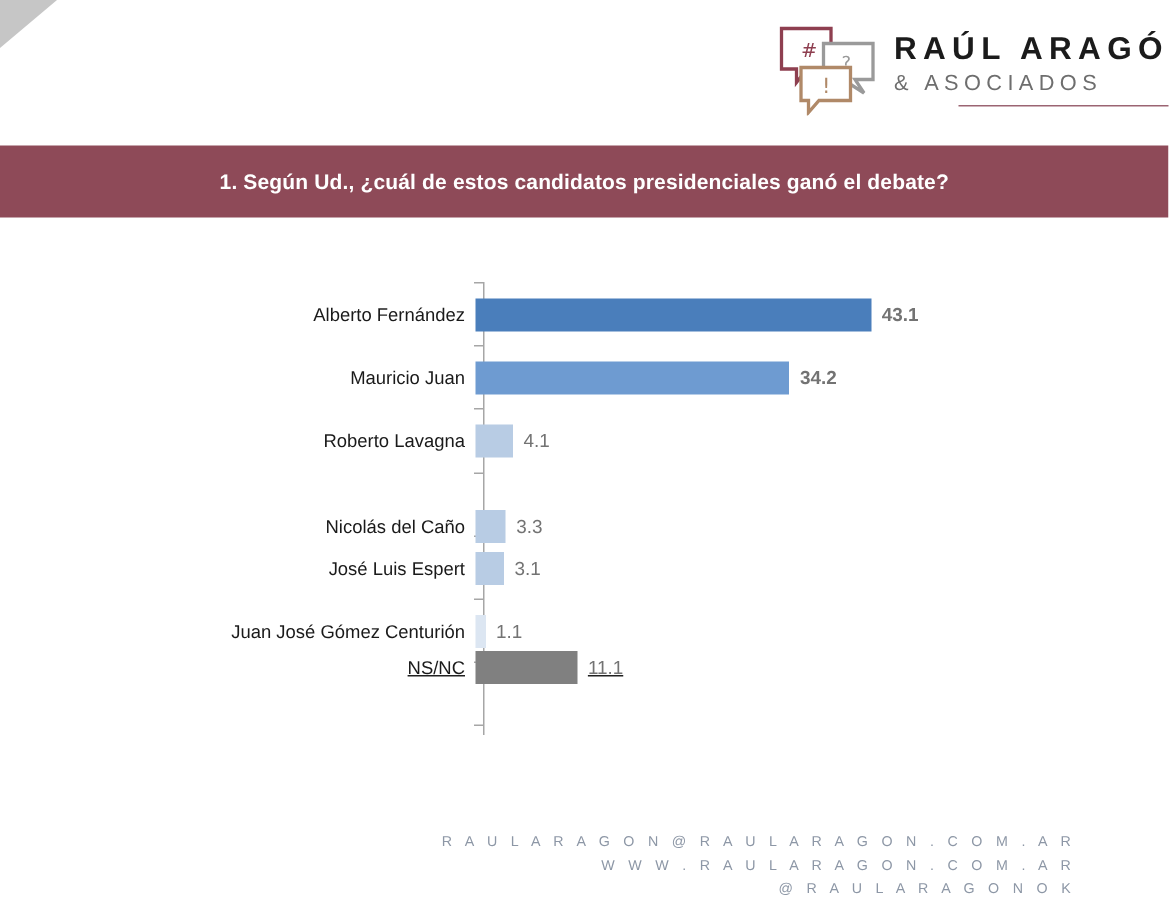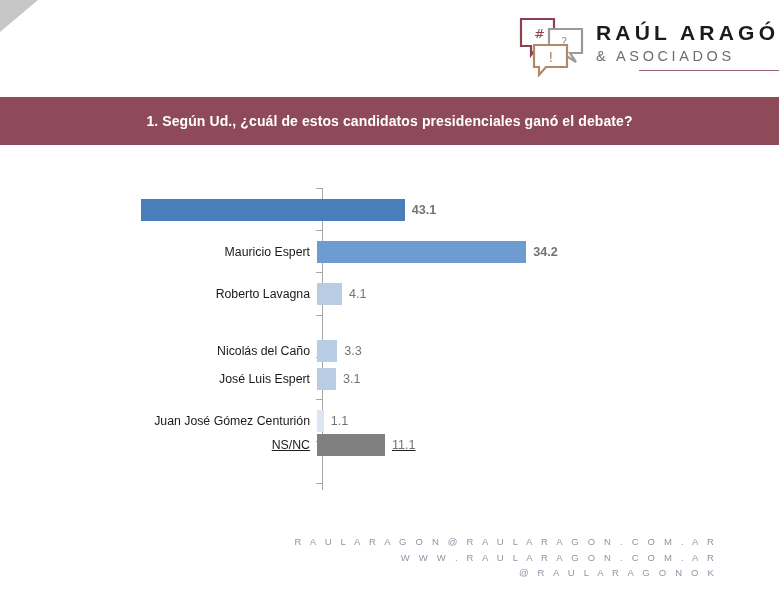--- a/index.html
+++ b/index.html
@@ -154,21 +154,21 @@
     font-size: 12.6px;
     color: #737373;
     margin-left: 7px;
     white-space: nowrap;
   }
   .bar-value.bold { font-weight: bold; }
 
   
   .footer {
     position: absolute;
-    top: 534px;
+    top: 554px;
     left: 0;
     width: 779px;
     text-align: right;
     padding-right: 62px;
     box-sizing: border-box;
   }
   .footer div {
     font-size: 9.5px;
     letter-spacing: 3.2px;
     color: #8d97a6;
@@ -211,27 +211,28 @@
         <div class="tick" style="top: 42.2px;"></div>
         <div class="tick" style="top: 84.4px;"></div>
         <div class="tick" style="top: 126.6px;"></div>
         <div class="tick" style="top: 168.8px;"></div>
         <div class="tick" style="top: 211px;"></div>
         <div class="tick" style="top: 253.2px;"></div>
         <div class="tick" style="top: 295.4px;"></div>
       </div>
     <div id="rows">
         <div class="row" style="top: 11px;">
+          <div class="row-label">Alberto Fernández</div>
           <div class="bar-wrap">
             <div class="bar" style="width: 263.772px; background: rgb(74, 126, 187);"></div>
             <div class="bar-value bold">43.1</div>
           </div>
         </div>
         <div class="row" style="top: 53.2px;">
-          <div class="row-label">Mauricio Espert</div>
+          <div class="row-label">Mauricio Juan</div>
           <div class="bar-wrap">
             <div class="bar" style="width: 209.304px; background: rgb(110, 155, 209);"></div>
             <div class="bar-value bold">34.2</div>
           </div>
         </div>
         <div class="row" style="top: 95.4px;">
           <div class="row-label">Roberto Lavagna</div>
           <div class="bar-wrap">
             <div class="bar" style="width: 25.092px; background: rgb(184, 204, 228);"></div>
             <div class="bar-value">4.1</div>

